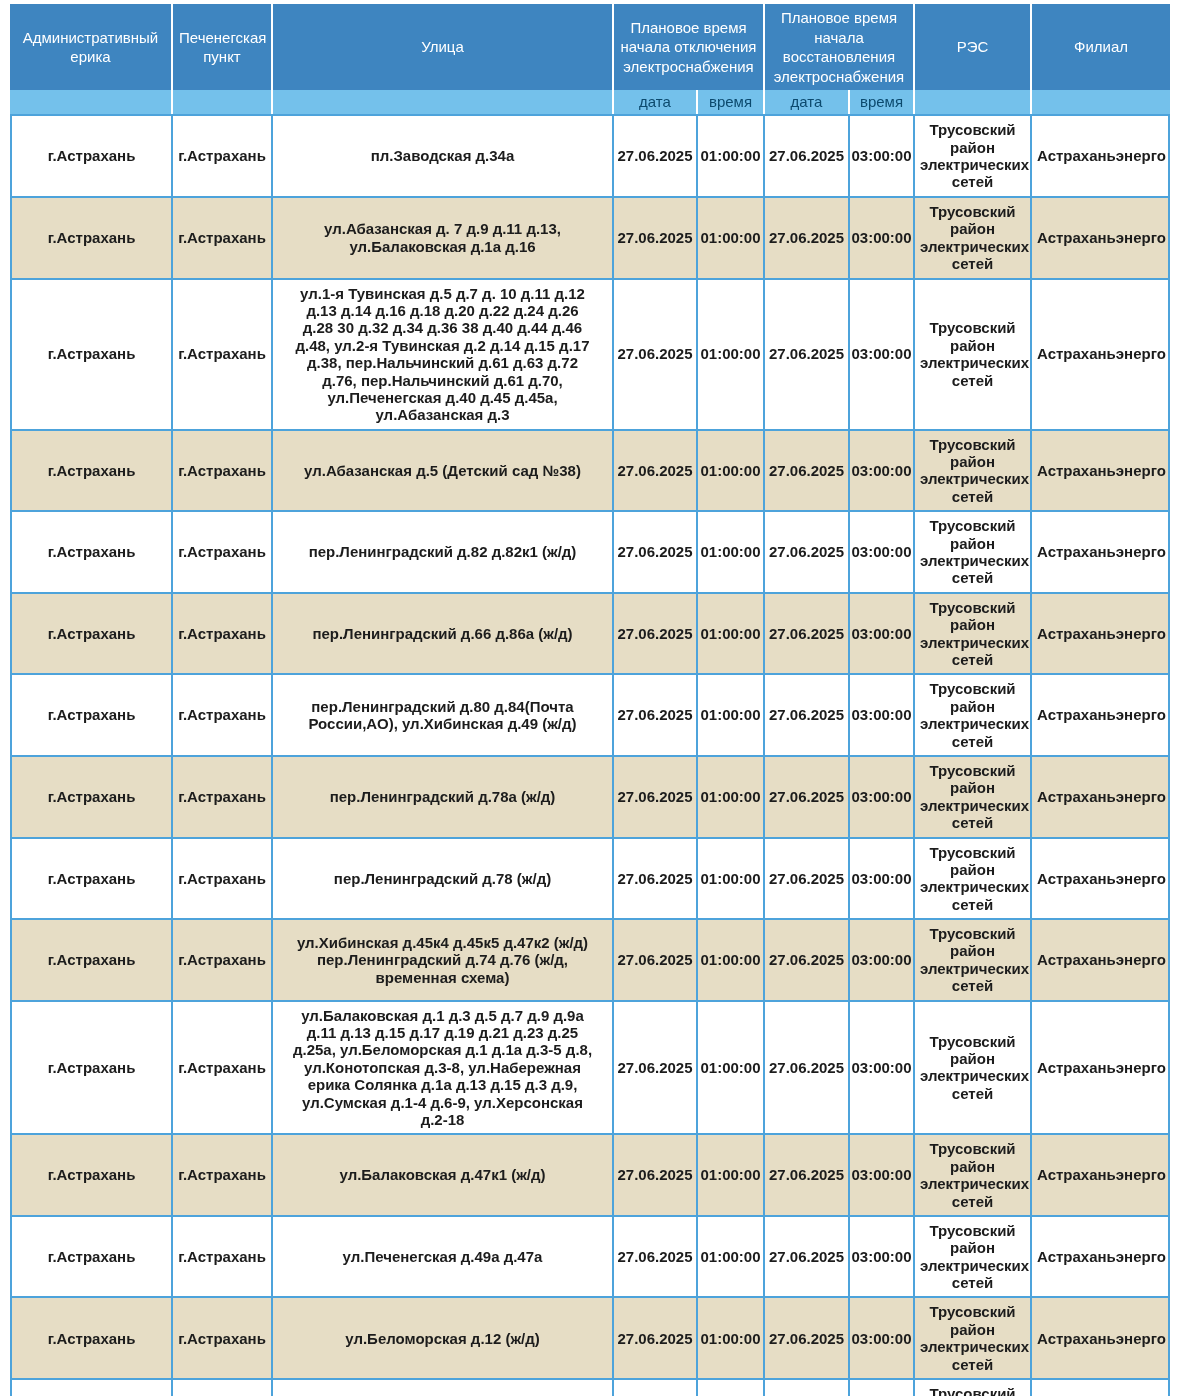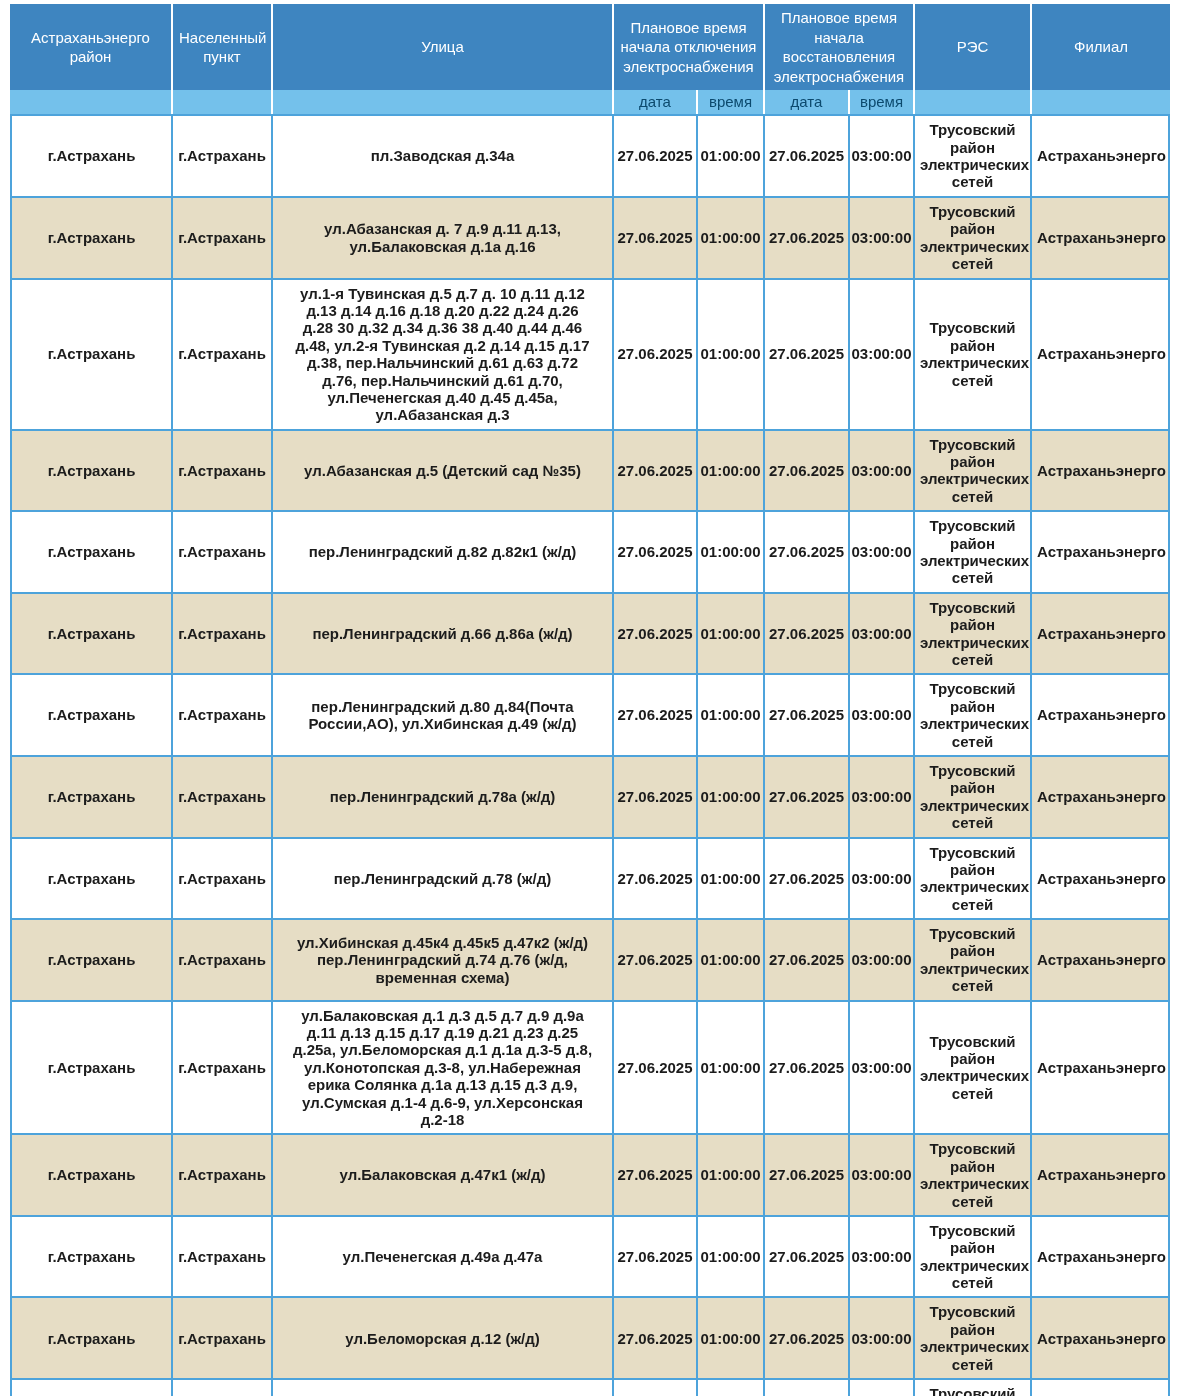--- a/index.html
+++ b/index.html
@@ -85,22 +85,22 @@
         <col style="width:341px">
       <col style="width:84px">
         <col style="width:67px">
         <col style="width:85px">
         <col style="width:65px">
       <col style="width:117px">
         <col style="width:138px">
     </colgroup>
     <thead>
       <tr class="main-head">
-        <th>Астраханьэнерго район</th>
-        <th>Населенный пункт</th>
+        <th>Административный ерика</th>
+        <th>Печенегская пункт</th>
         <th>Улица</th>
         <th colspan="2">Плановое время начала отключения электроснабжения</th>
         <th colspan="2">Плановое время начала восстановления электроснабжения</th>
         <th>РЭС</th>
         <th>Филиал</th>
       </tr>
       <tr class="sub-head">
         <th></th>
         <th></th>
         <th></th>
@@ -142,21 +142,21 @@
     <td class="c-date">27.06.2025</td>
     <td class="c-time">01:00:00</td>
     <td class="c-date">27.06.2025</td>
     <td class="c-time">03:00:00</td>
     <td class="c-res">Трусовский район электрических сетей</td>
     <td class="c-branch">Астраханьэнерго</td>
   </tr>
         <tr>
     <td class="c-district">г.Астрахань</td>
     <td class="c-settlement">г.Астрахань</td>
-    <td class="c-street">ул.Абазанская д.5 (Детский сад №35)</td>
+    <td class="c-street">ул.Абазанская д.5 (Детский сад №38)</td>
     <td class="c-date">27.06.2025</td>
     <td class="c-time">01:00:00</td>
     <td class="c-date">27.06.2025</td>
     <td class="c-time">03:00:00</td>
     <td class="c-res">Трусовский район электрических сетей</td>
     <td class="c-branch">Астраханьэнерго</td>
   </tr>
         <tr>
     <td class="c-district">г.Астрахань</td>
     <td class="c-settlement">г.Астрахань</td>

